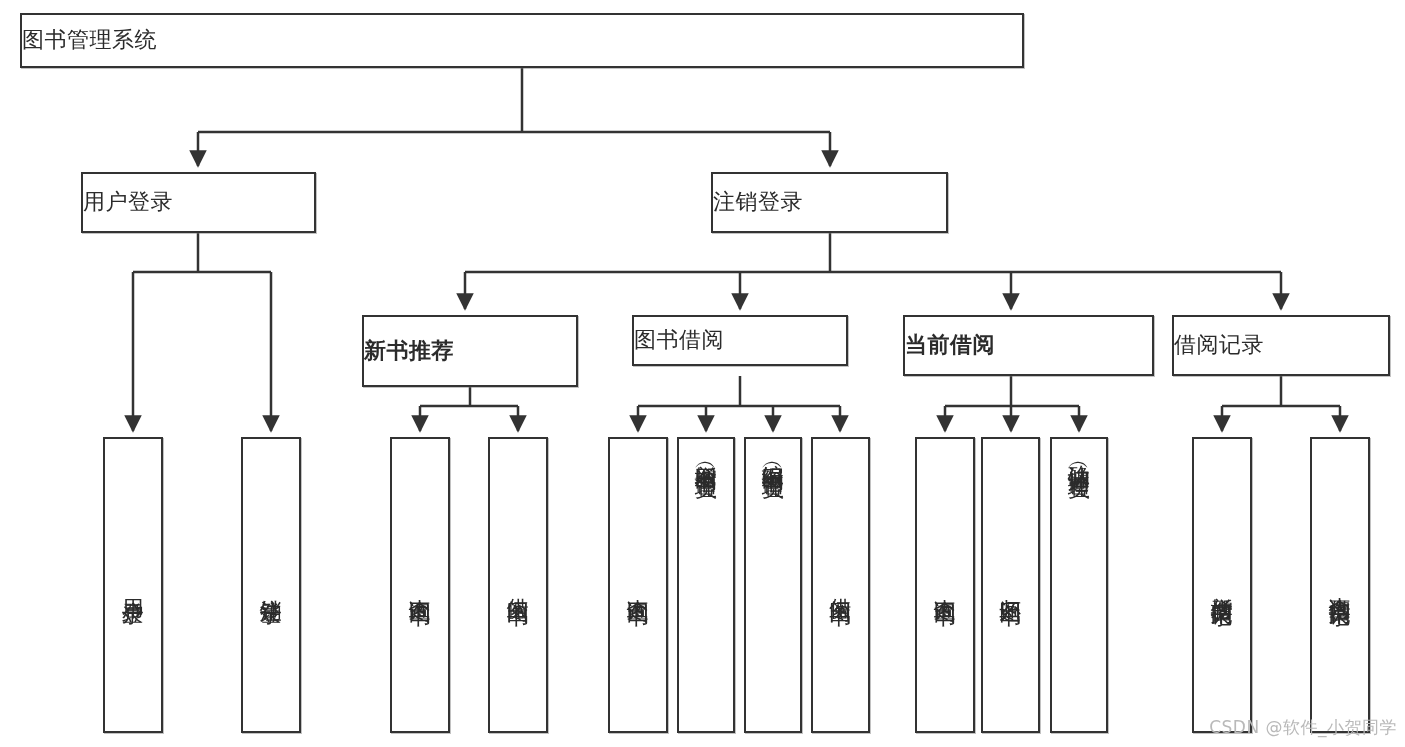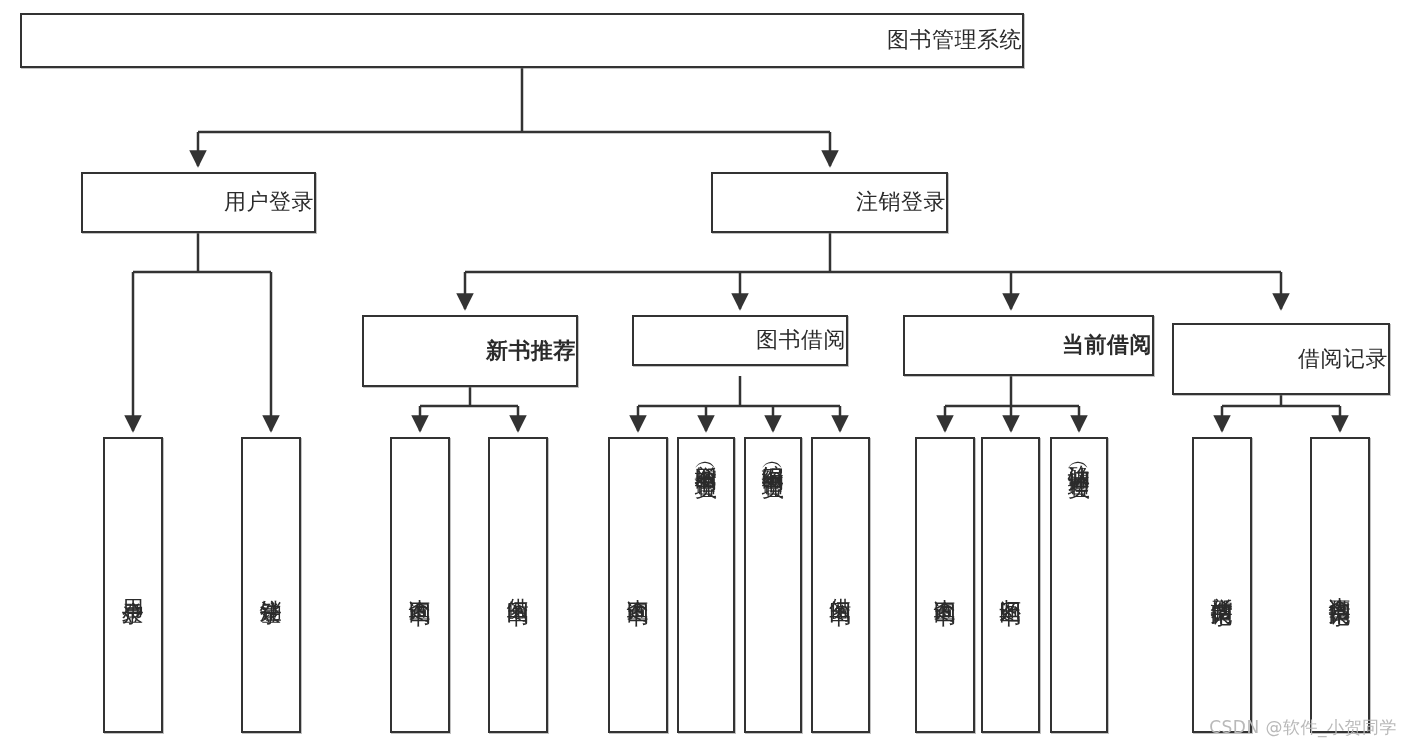--- a/index.html
+++ b/index.html
@@ -25,21 +25,21 @@
     height: 747px;
     pointer-events: none;
   }
   .node {
     position: absolute;
     box-sizing: border-box;
     border: 2.5px solid #333333;
     background: #ffffff;
     display: flex;
     align-items: center;
-    justify-content: flex-end;
+    justify-content: flex-start;
     color: #2b2b2b;
     box-shadow: 1px 1px 0 rgba(120,120,120,0.45);
   }
   .node .label {
     display: block;
     text-align: center;
     letter-spacing: 0.5px;
   }
   .node.horizontal .label {
     font-size: 22px;
@@ -147,21 +147,21 @@
   </div>
 
   <div class="node horizontal" style="left:632px; top:315px; width:216px; height:51px;">
     <span class="label">图书借阅</span>
   </div>
 
   <div class="node horizontal" style="left:903px; top:315px; width:251px; height:61px;font-weight:bold;">
     <span class="label">当前借阅</span>
   </div>
 
-  <div class="node horizontal" style="left:1172px; top:323px; width:218px; height:72px;">
+  <div class="node horizontal" style="left:1172px; top:315px; width:218px; height:61px;">
     <span class="label">借阅记录</span>
   </div>
 
   <div class="node vertical centered" style="left:103px; top:437px; width:60px; height:296px;">
     <span class="label">用户登录</span>
   </div>
 
   <div class="node vertical centered" style="left:241px; top:437px; width:60px; height:296px;">
     <span class="label">注销登录</span>
   </div>

